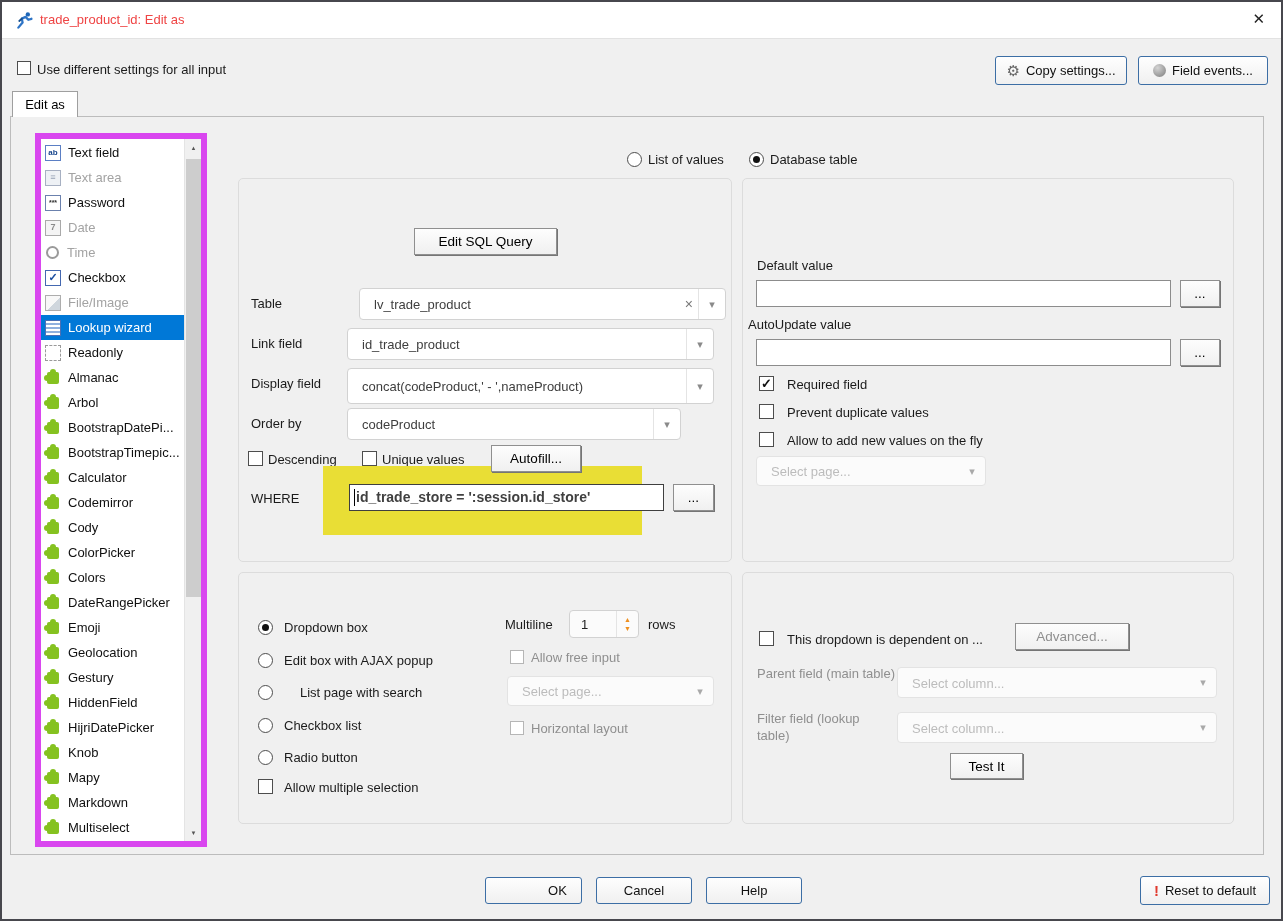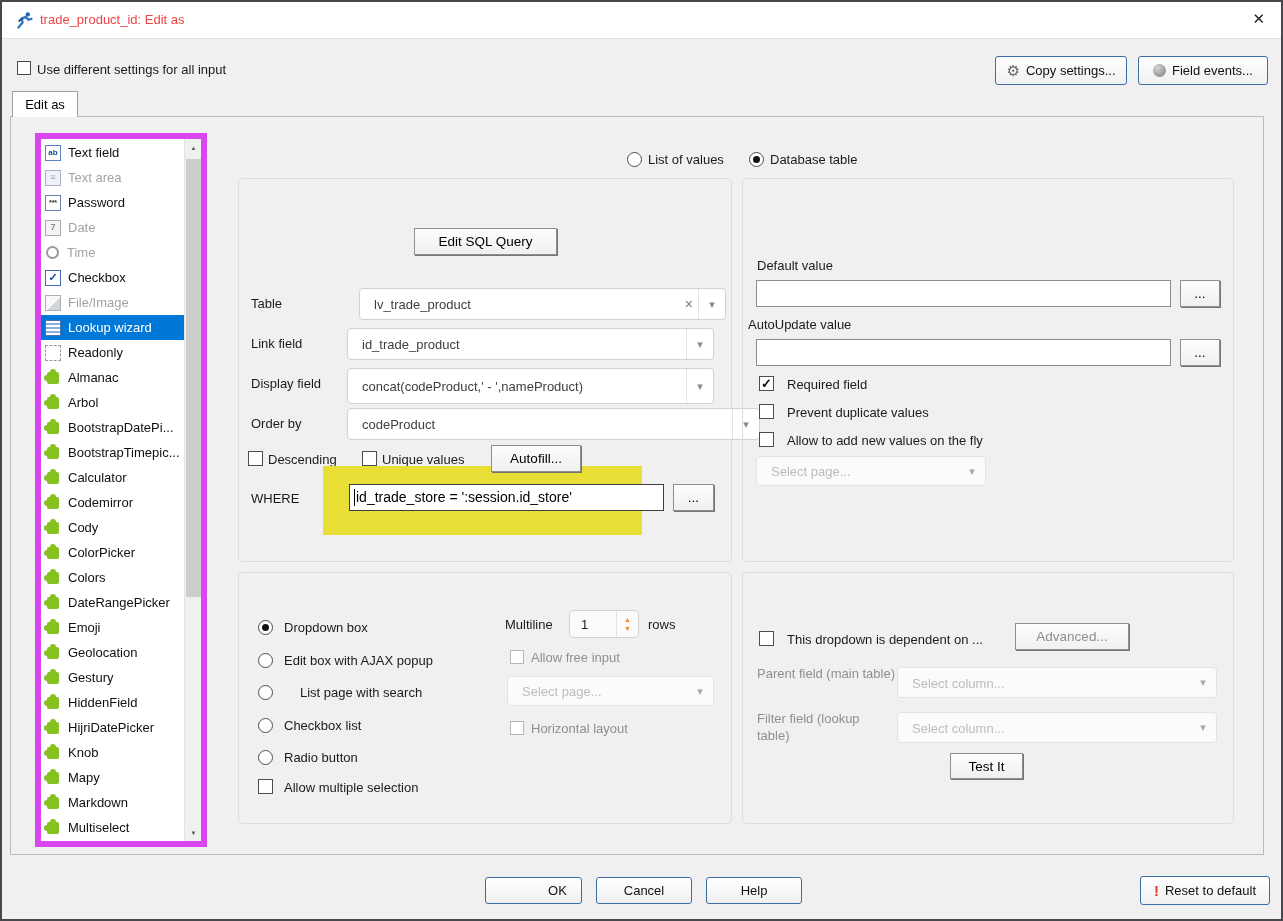--- a/index.html
+++ b/index.html
@@ -53,21 +53,21 @@
   .combo.dis .val{color:#bcbcbc;}
   .combo.dis .arrowseg{border-left:none;color:#a9a9a9;}
   .chk{position:absolute;width:15px;height:15px;background:#fff;border:1px solid #4d4d4d;box-sizing:border-box;display:flex;align-items:center;justify-content:center;font-size:13px;font-weight:bold;color:#111;line-height:1;}
   .chk.small{width:14px;height:14px;}
   .chk.dis{border-color:#b6b6b6;}
   .radio{position:absolute;width:15px;height:15px;border:1px solid #4d4d4d;border-radius:50%;background:#fff;box-sizing:border-box;}
   .radio.on::after{content:"";position:absolute;left:3px;top:3px;width:7px;height:7px;border-radius:50%;background:#111;}
   .tinput{position:absolute;background:#fff;border:1px solid #8c8c8c;box-sizing:border-box;}
   .hl{position:absolute;left:321px;top:464px;width:319px;height:69px;background:#e9de35;z-index:1;}
   .where-input{position:absolute;left:347px;top:482px;width:315px;height:27px;background:#fff;border:1px solid #3f3f3f;box-sizing:border-box;z-index:2;}
-  .where-input .txt{position:absolute;left:6px;top:4px;font-size:14px;color:#000000;white-space:nowrap;}
+  .where-input .txt{position:absolute;left:6px;top:4px;font-size:14px;color:#404040;white-space:nowrap;font-weight:bold;}
   .where-input .caret{position:absolute;left:4px;top:4px;width:1px;height:17px;background:#000;}
   .spin{position:absolute;left:567px;top:608px;width:70px;height:28px;border:1px solid #d2d2d2;border-radius:4px;background:#fbfbfb;box-sizing:border-box;}
   .spin .sval{position:absolute;left:11px;top:6px;font-size:13px;color:#222;}
   .spin .sarrows{position:absolute;right:0;top:0;bottom:0;width:21px;border-left:1px solid #e4e4e4;display:flex;flex-direction:column;align-items:center;justify-content:center;gap:2px;}
   .spin .sarrows span{font-size:7px;color:#ee8f1f;line-height:1;}
   .sphere{width:13px;height:13px;border-radius:50%;background:radial-gradient(circle at 35% 30%,#d4d4d4,#7c7c7c);}
   .gear{font-size:15px;color:#666;line-height:1;}
   .excl{color:#e03a2f;font-size:15px;font-weight:bold;line-height:1;}
 </style>
 </head>
@@ -258,21 +258,21 @@
     <span class="arrowseg">▾</span>
   </div>
 
   <span class="lbl" style="left:249px;top:374px;">Display field</span>
   <div class="combo" style="left:345px;top:366px;width:367px;height:36px;">
     <span class="val">concat(codeProduct,' - ',nameProduct)</span>
     <span class="arrowseg">▾</span>
   </div>
 
   <span class="lbl" style="left:249px;top:414px;">Order by</span>
-  <div class="combo" style="left:345px;top:406px;width:413px;height:32px;">
+  <div class="combo" style="left:345px;top:406px;width:334px;height:32px;">
     <span class="val">codeProduct</span>
     <span class="arrowseg">▾</span>
   </div>
 
   <span class="chk" style="left:246px;top:449px;"></span>
   <span class="lbl" style="left:266px;top:450px;">Descending</span>
   <span class="chk" style="left:360px;top:449px;"></span>
   <span class="lbl" style="left:380px;top:450px;">Unique values</span>
   <div class="btn-classic" style="left:489px;top:443px;width:90px;height:27px;z-index:3;">
       <span>Autofill...</span>

